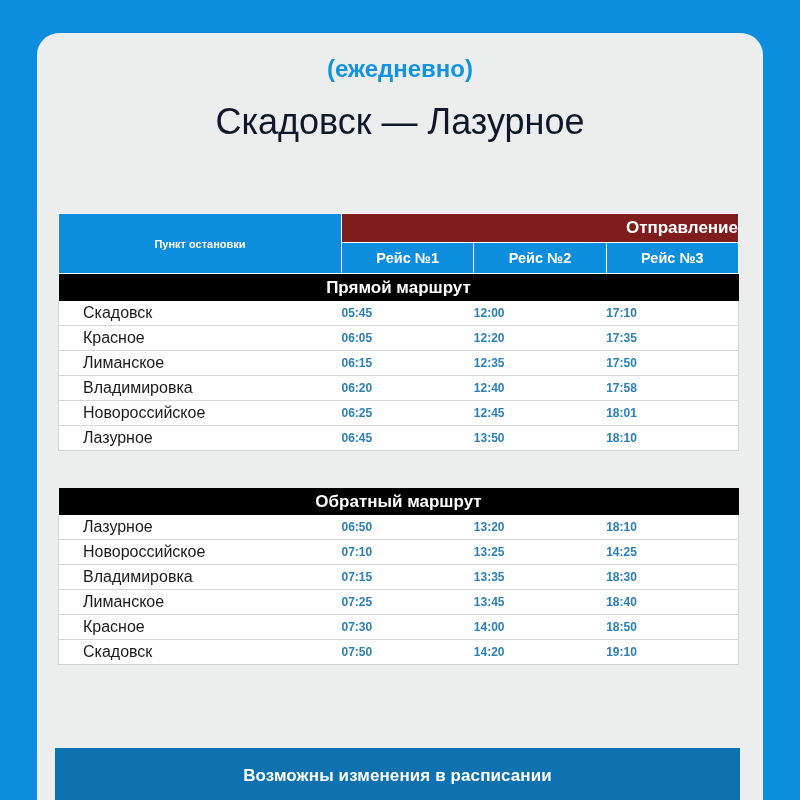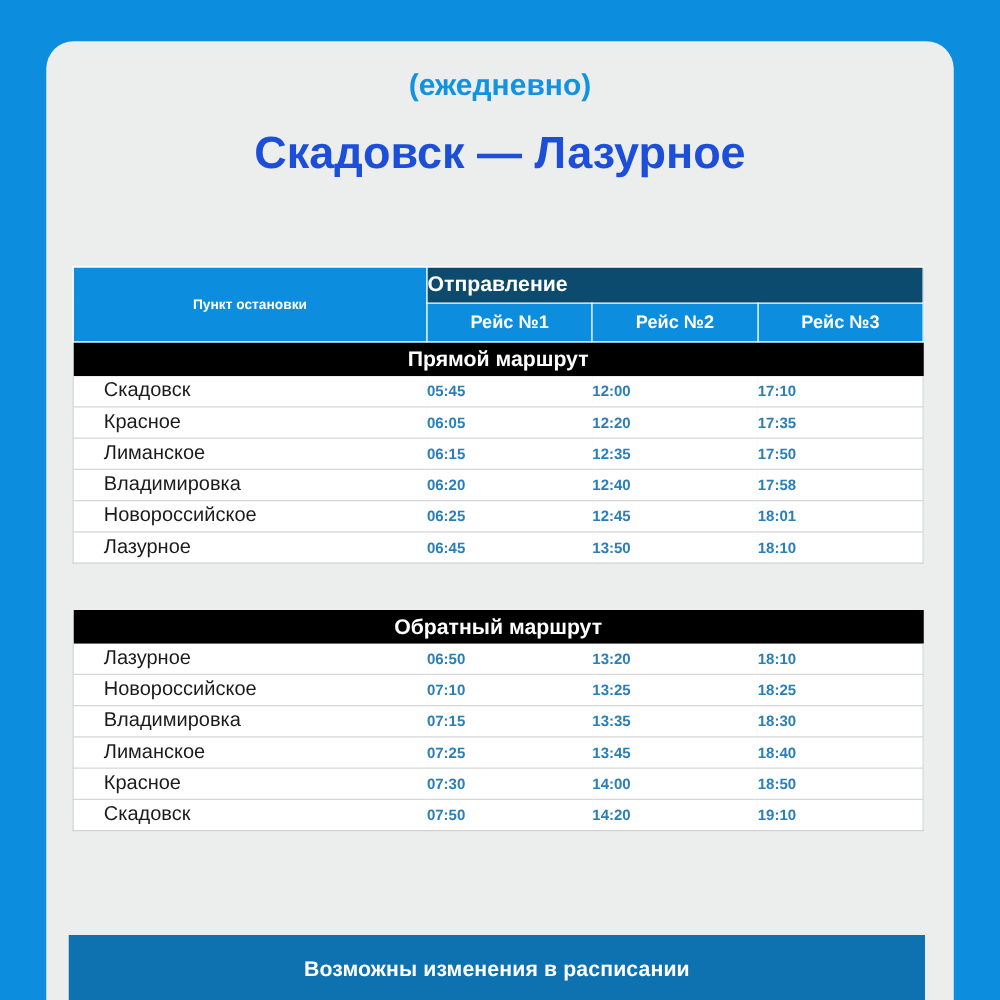--- a/index.html
+++ b/index.html
@@ -51,22 +51,22 @@
   .route-subtitle {
     font-size: 24px;
     font-weight: bold;
     color: #1293e0;
     line-height: 1.15;
     margin-top: 1px;
     white-space: nowrap;
   }
   .route-endpoints {
     font-size: 36px;
-    font-weight: bold;
-    color: #1d4ed8;
+    font-weight: normal;
+    color: #0f172a;
     margin-top: 18px;
     line-height: 1.15;
     white-space: nowrap;
   }
 
   
   .schedule-table {
     position: absolute;
     left: 21px;
     width: 680px;
@@ -85,25 +85,25 @@
     color: #ffffff;
     font-size: 11px;
     font-weight: bold;
     text-align: center;
     border: 1px solid #ffffff;
     padding: 0;
     height: 58px;
     vertical-align: middle;
   }
   .th-group {
-    background: #0c4a6e;
+    background: #7f1d1d;
     color: #ffffff;
     font-size: 17px;
     font-weight: bold;
-    text-align: left;
+    text-align: right;
     border: 1px solid #ffffff;
     padding: 0;
     height: 28px;
     vertical-align: middle;
   }
   .th-sub {
     background: #0d8ddd;
     color: #ffffff;
     font-size: 14.5px;
     font-weight: bold;
@@ -258,21 +258,21 @@
         <tr class="data-row">
           <td class="stop-cell">Лазурное</td>
           <td class="time-cell">06:50</td>
           <td class="time-cell">13:20</td>
           <td class="time-cell last">18:10</td>
         </tr>
         <tr class="data-row">
           <td class="stop-cell">Новороссийское</td>
           <td class="time-cell">07:10</td>
           <td class="time-cell">13:25</td>
-          <td class="time-cell last">18:25</td>
+          <td class="time-cell last">14:25</td>
         </tr>
         <tr class="data-row">
           <td class="stop-cell">Владимировка</td>
           <td class="time-cell">07:15</td>
           <td class="time-cell">13:35</td>
           <td class="time-cell last">18:30</td>
         </tr>
         <tr class="data-row">
           <td class="stop-cell">Лиманское</td>
           <td class="time-cell">07:25</td>

